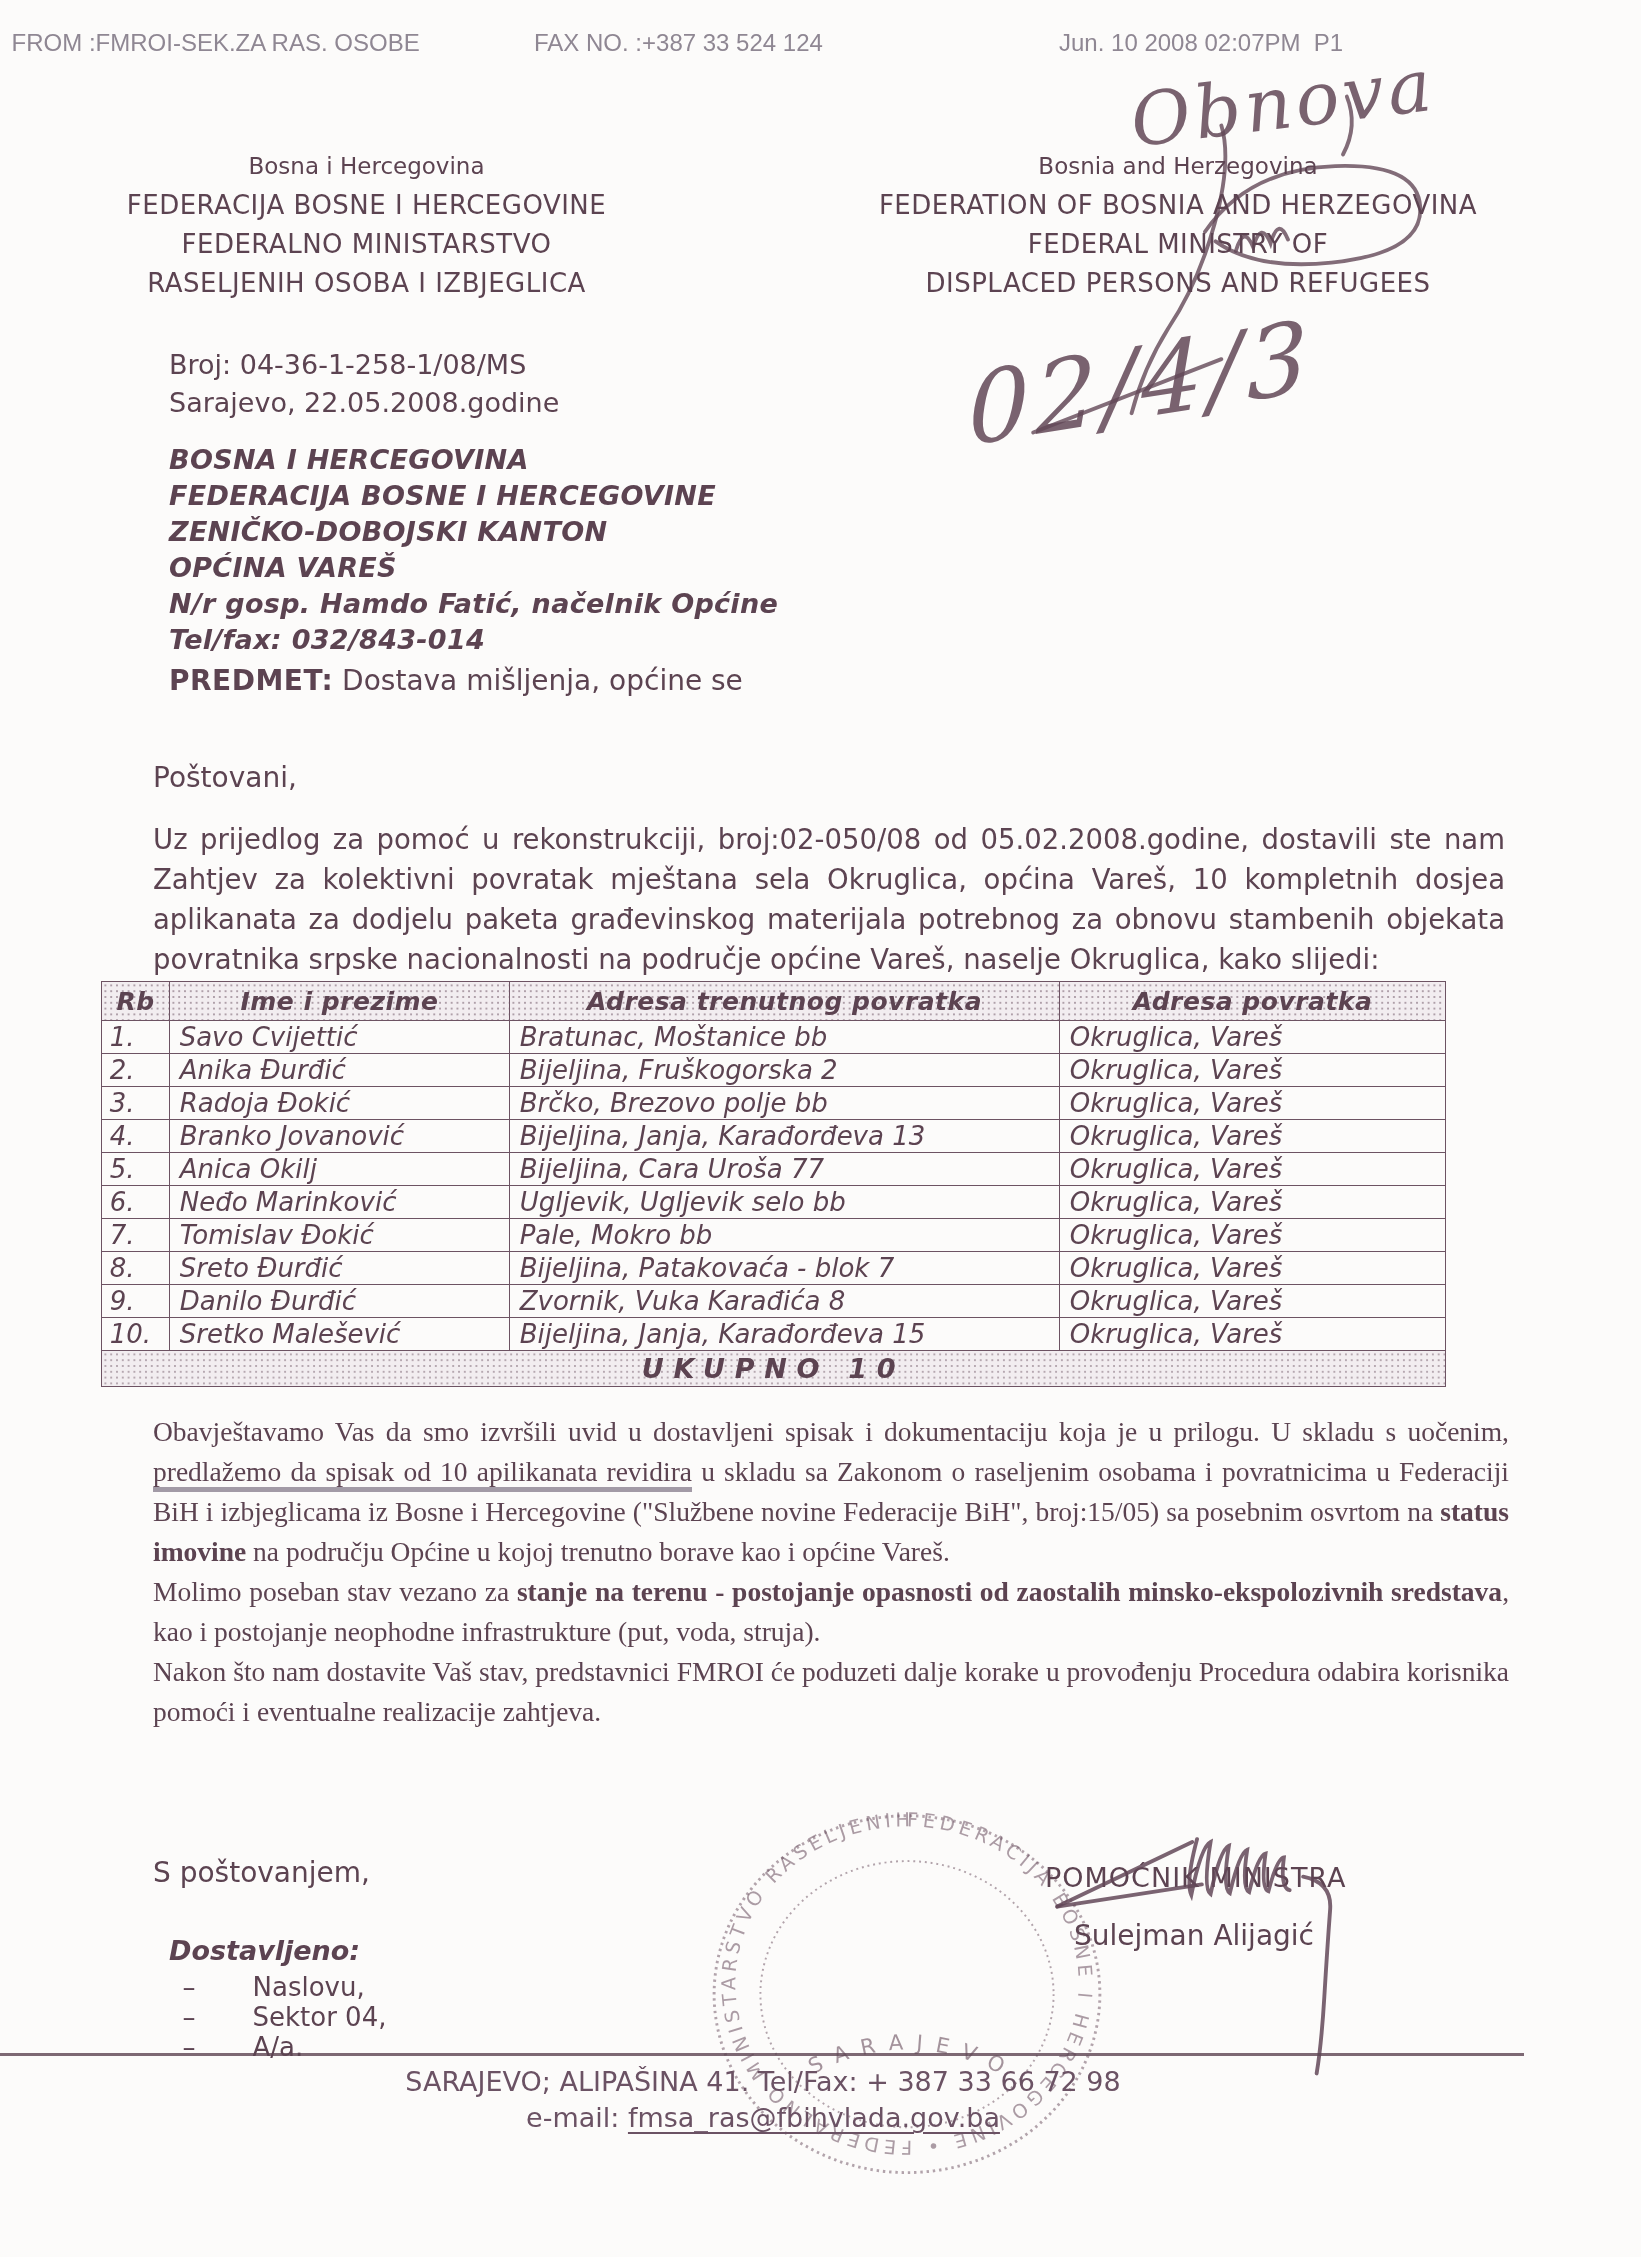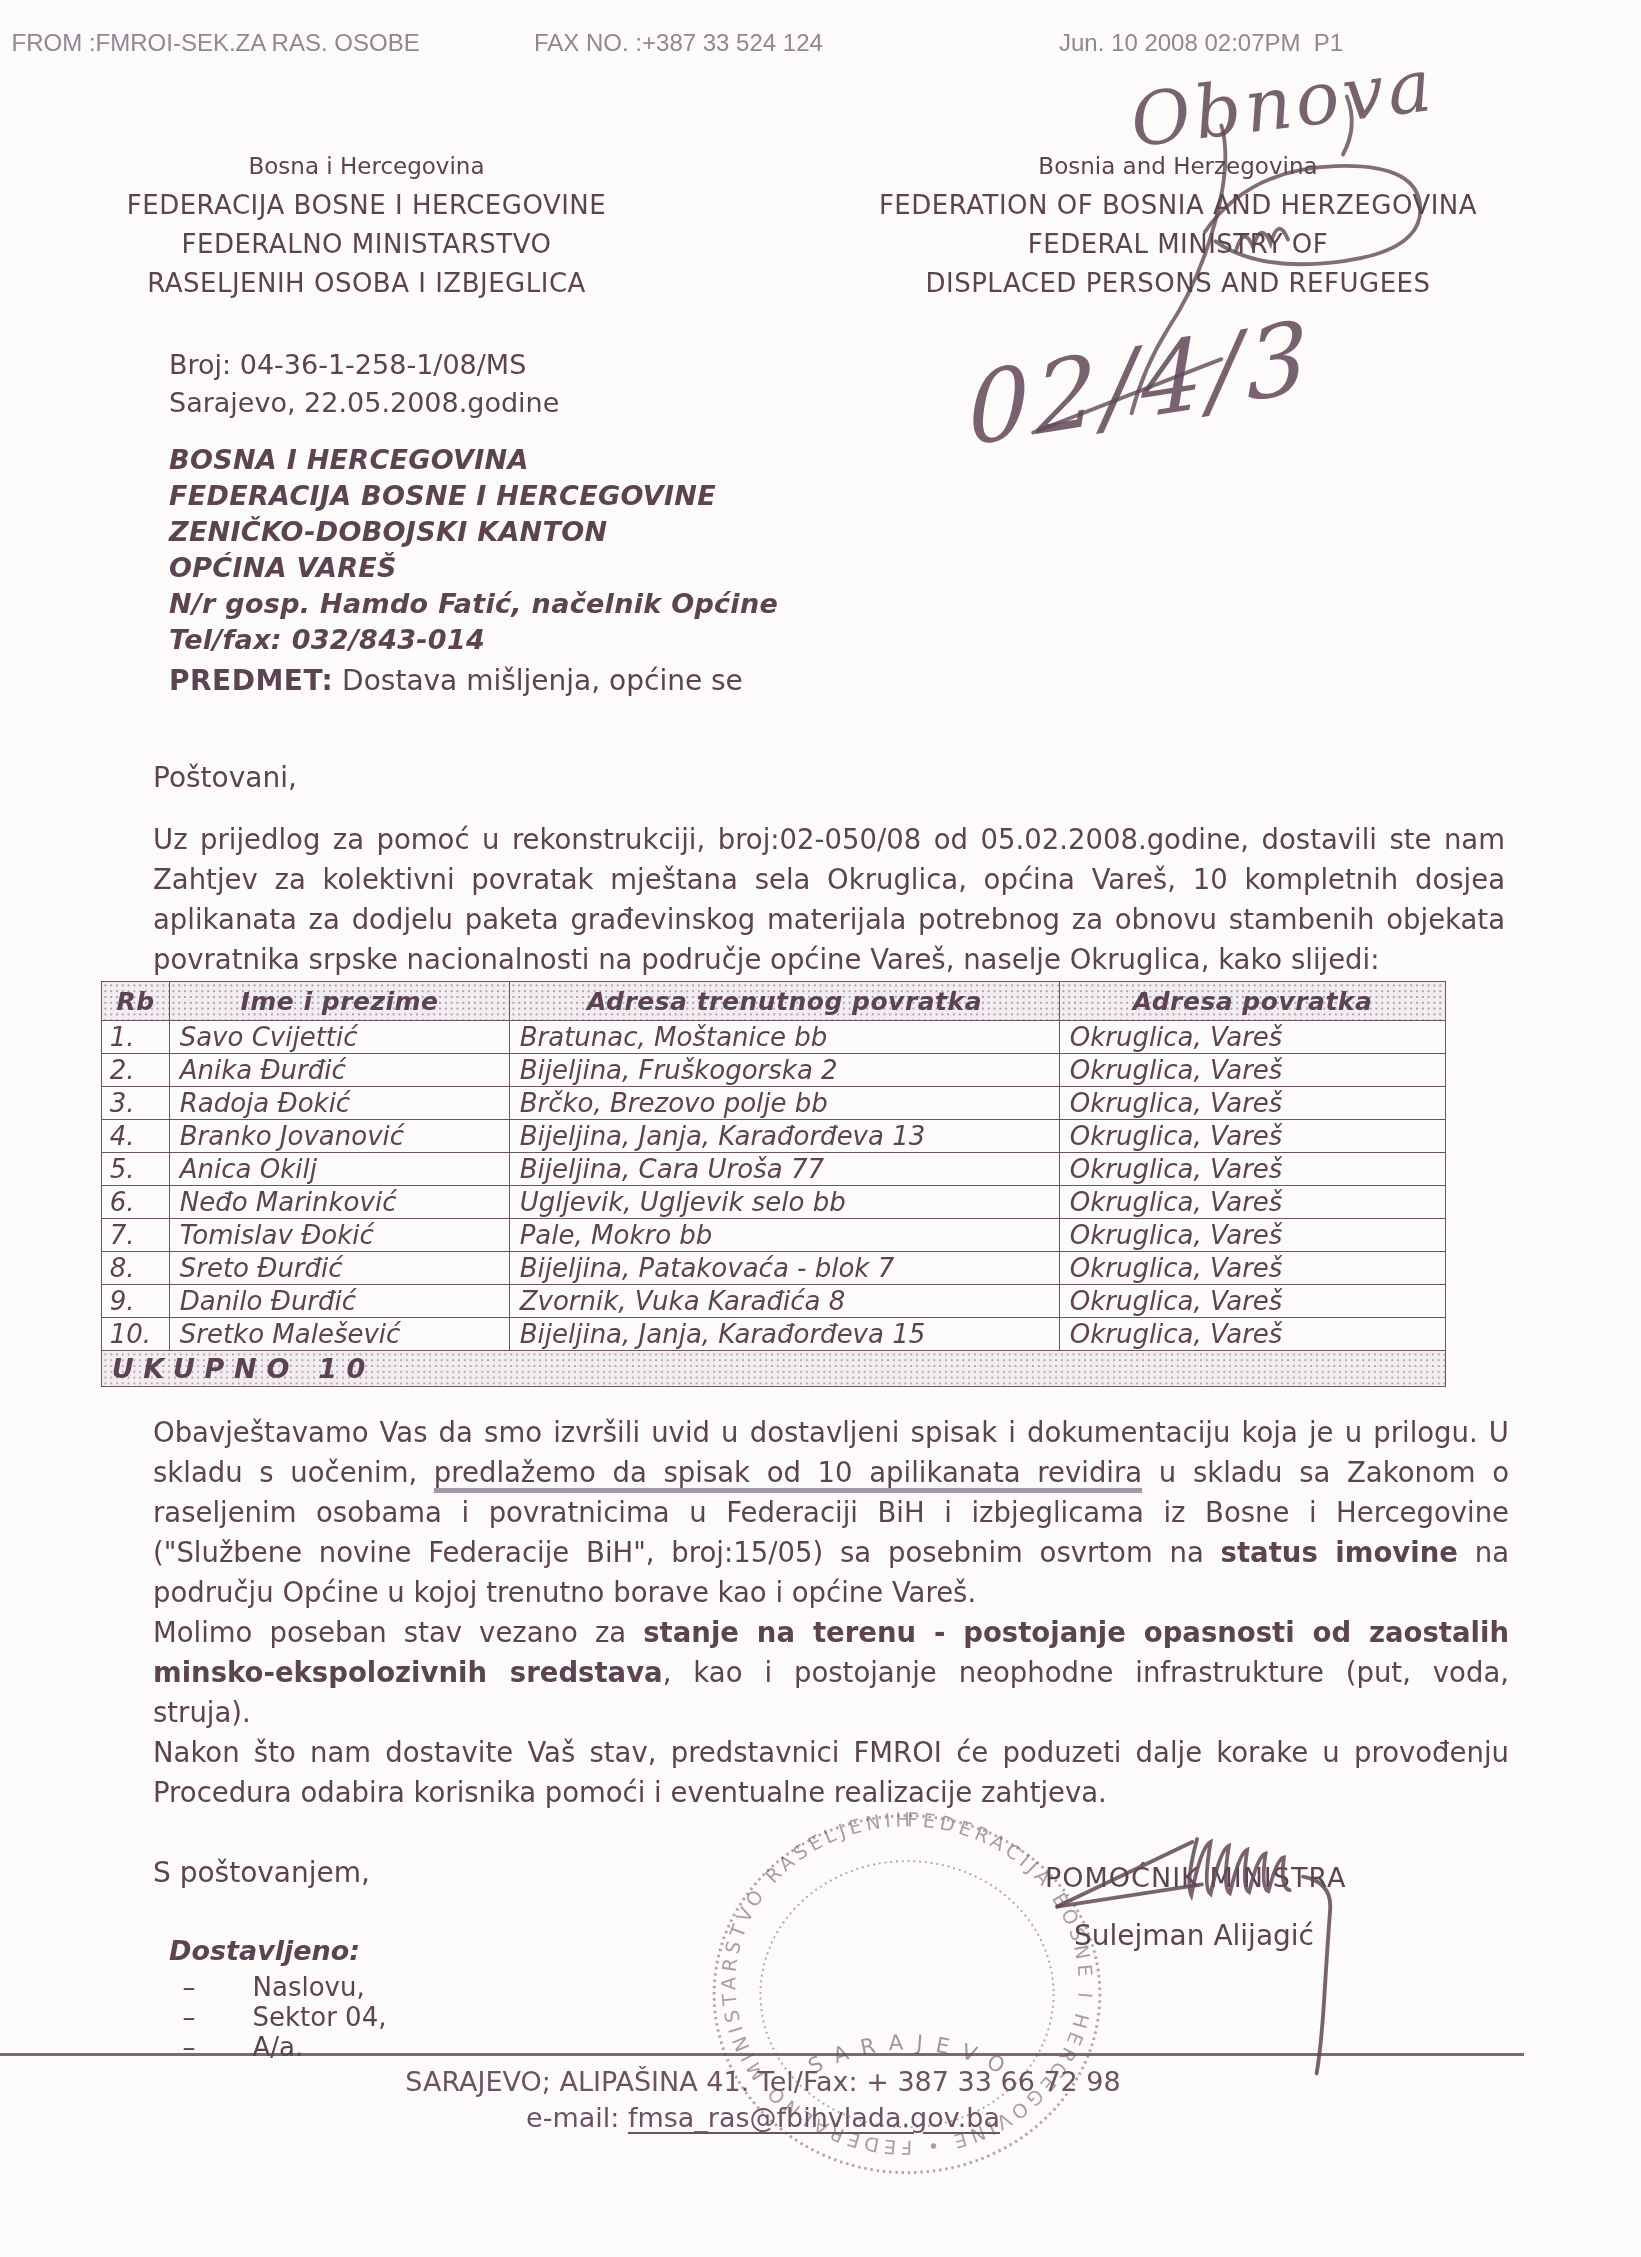--- a/index.html
+++ b/index.html
@@ -32,38 +32,38 @@
   
   .addressee{position:absolute;left:169px;top:442px;font-weight:bold;font-style:italic;
     font-size:27px;line-height:36px;letter-spacing:0.3px;}
   
   .subject{position:absolute;left:169px;top:664px;font-size:28px;}
   .subject b{letter-spacing:0.5px;}
   .salutation{position:absolute;left:153px;top:761px;font-size:28px;}
   
   .para{position:absolute;font-size:27.5px;line-height:40px;text-align:justify;}
   .para1{left:153px;top:819px;width:1352px;}
-  .body2{left:153px;top:1412px;width:1356px;}
+  .body2{left:153px;top:1412px;width:1356px;font-family:Liberation Serif, serif;}
   .body2 p{margin:0;}
   .body2 p.gap{margin-top:23px;}
   .ul-gray{text-decoration:underline;text-decoration-color:#a29aa6;text-decoration-thickness:4.8px;text-underline-offset:5.8px;}
   
   table.doc-table{position:absolute;left:101px;top:981px;width:1344px;
     border-collapse:collapse;table-layout:fixed;font-size:26px;color:#5c4351;font-style:italic;}
   .doc-table th,.doc-table td{border:1.9px solid #6d5363;padding:1px 9.7px;height:30px;
     overflow:hidden;white-space:nowrap;}
   .doc-table thead th{
     font-size:25px;font-weight:bold;text-align:center;letter-spacing:0.5px;height:36px;
     background-color:#f2edf0;
     background-image:radial-gradient(rgba(109,83,99,.5) 1px, rgba(109,83,99,0) 1.4px);
     background-size:5.8px 5.8px;
   }
   .doc-table td.c-rb{padding-left:7.7px;}
   .doc-table tfoot td{
-    text-align:left;font-weight:bold;letter-spacing:9.7px;font-size:27px;height:33px;
+    text-align:center;font-weight:bold;letter-spacing:9.7px;font-size:27px;height:33px;
     background-color:#f2edf0;
     background-image:radial-gradient(rgba(109,83,99,.45) 1px, rgba(109,83,99,0) 1.4px);
     background-size:5.8px 5.8px;
   }
   
   .closing{position:absolute;left:153px;top:1856px;font-size:28px;}
   .sig-title{position:absolute;left:1045px;top:1862px;font-size:27px;letter-spacing:1px;}
   .sig-name{position:absolute;left:1074px;top:1919px;font-size:28px;}
   
   .distribution{position:absolute;left:169px;top:1935px;font-size:26px;}

